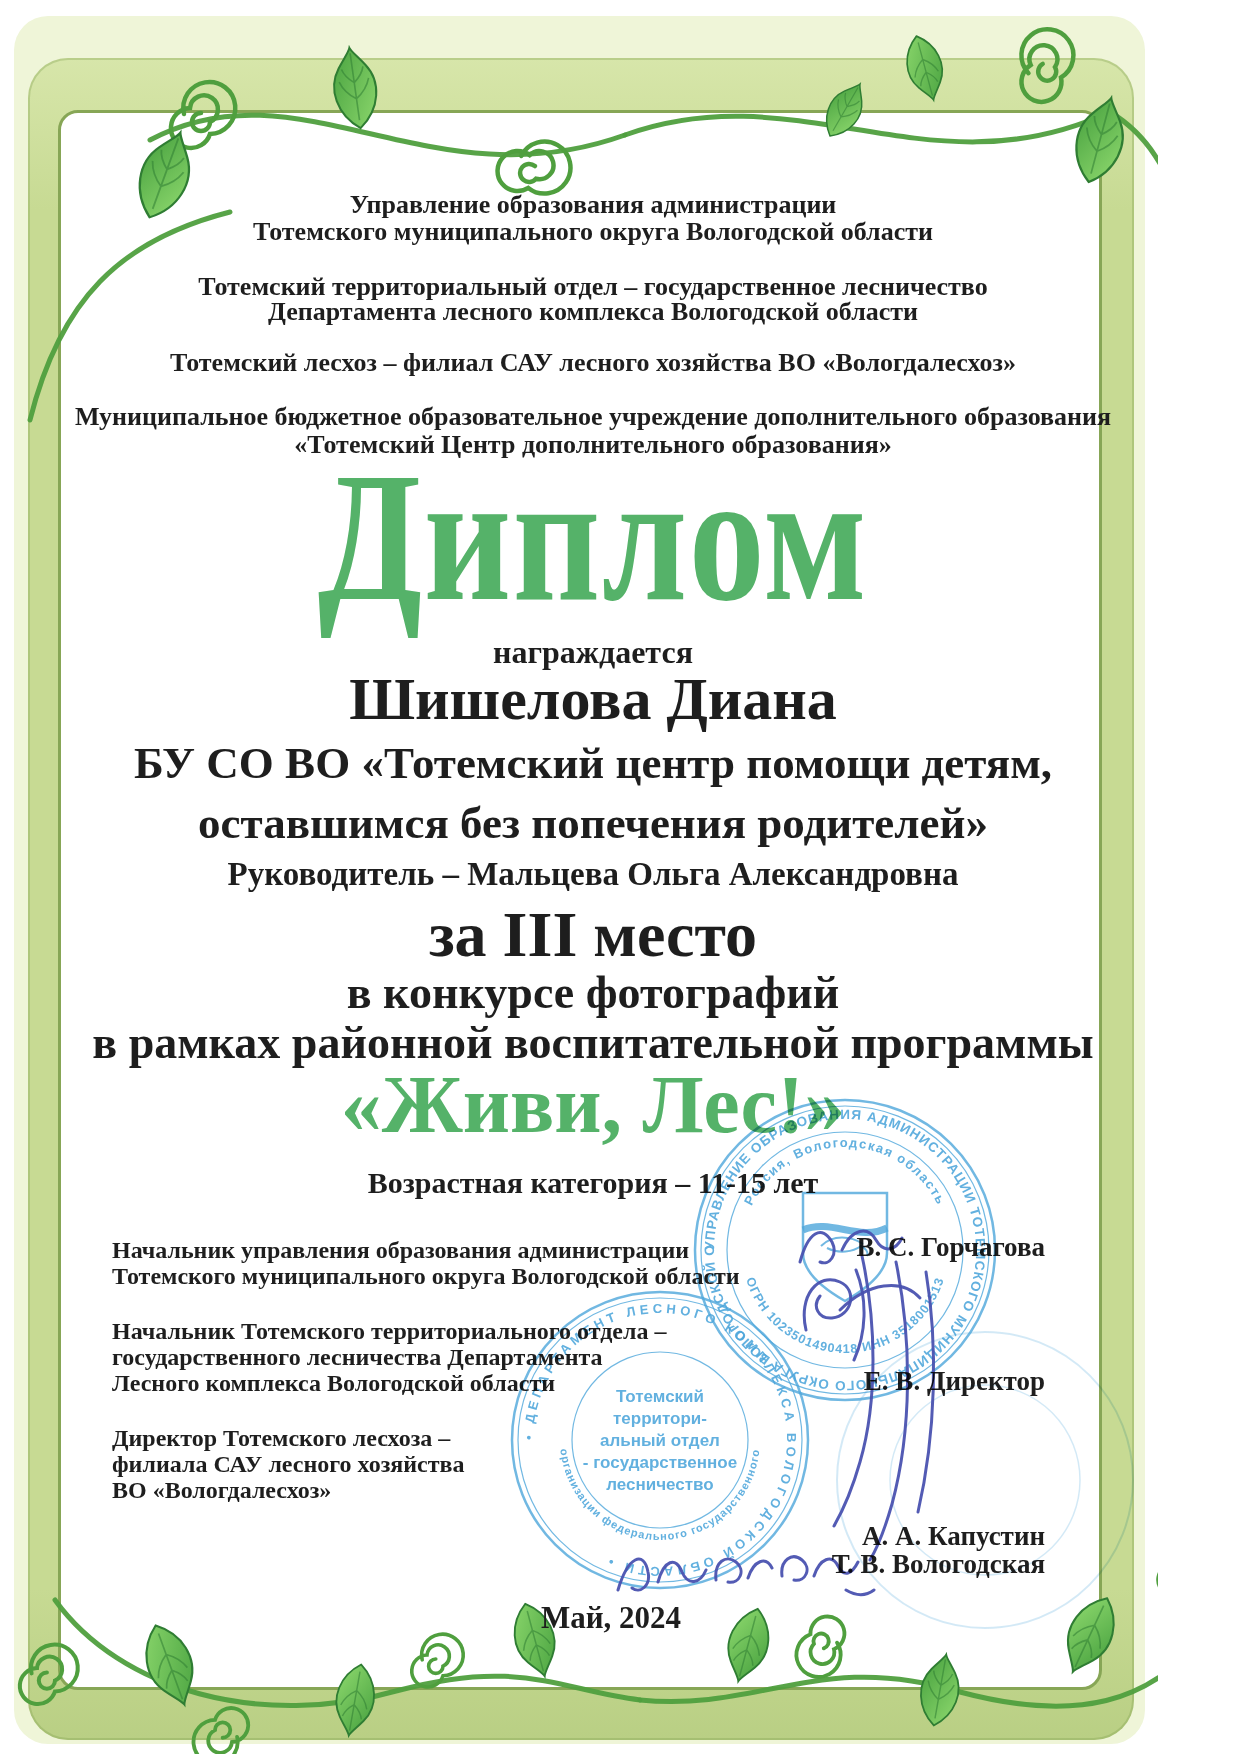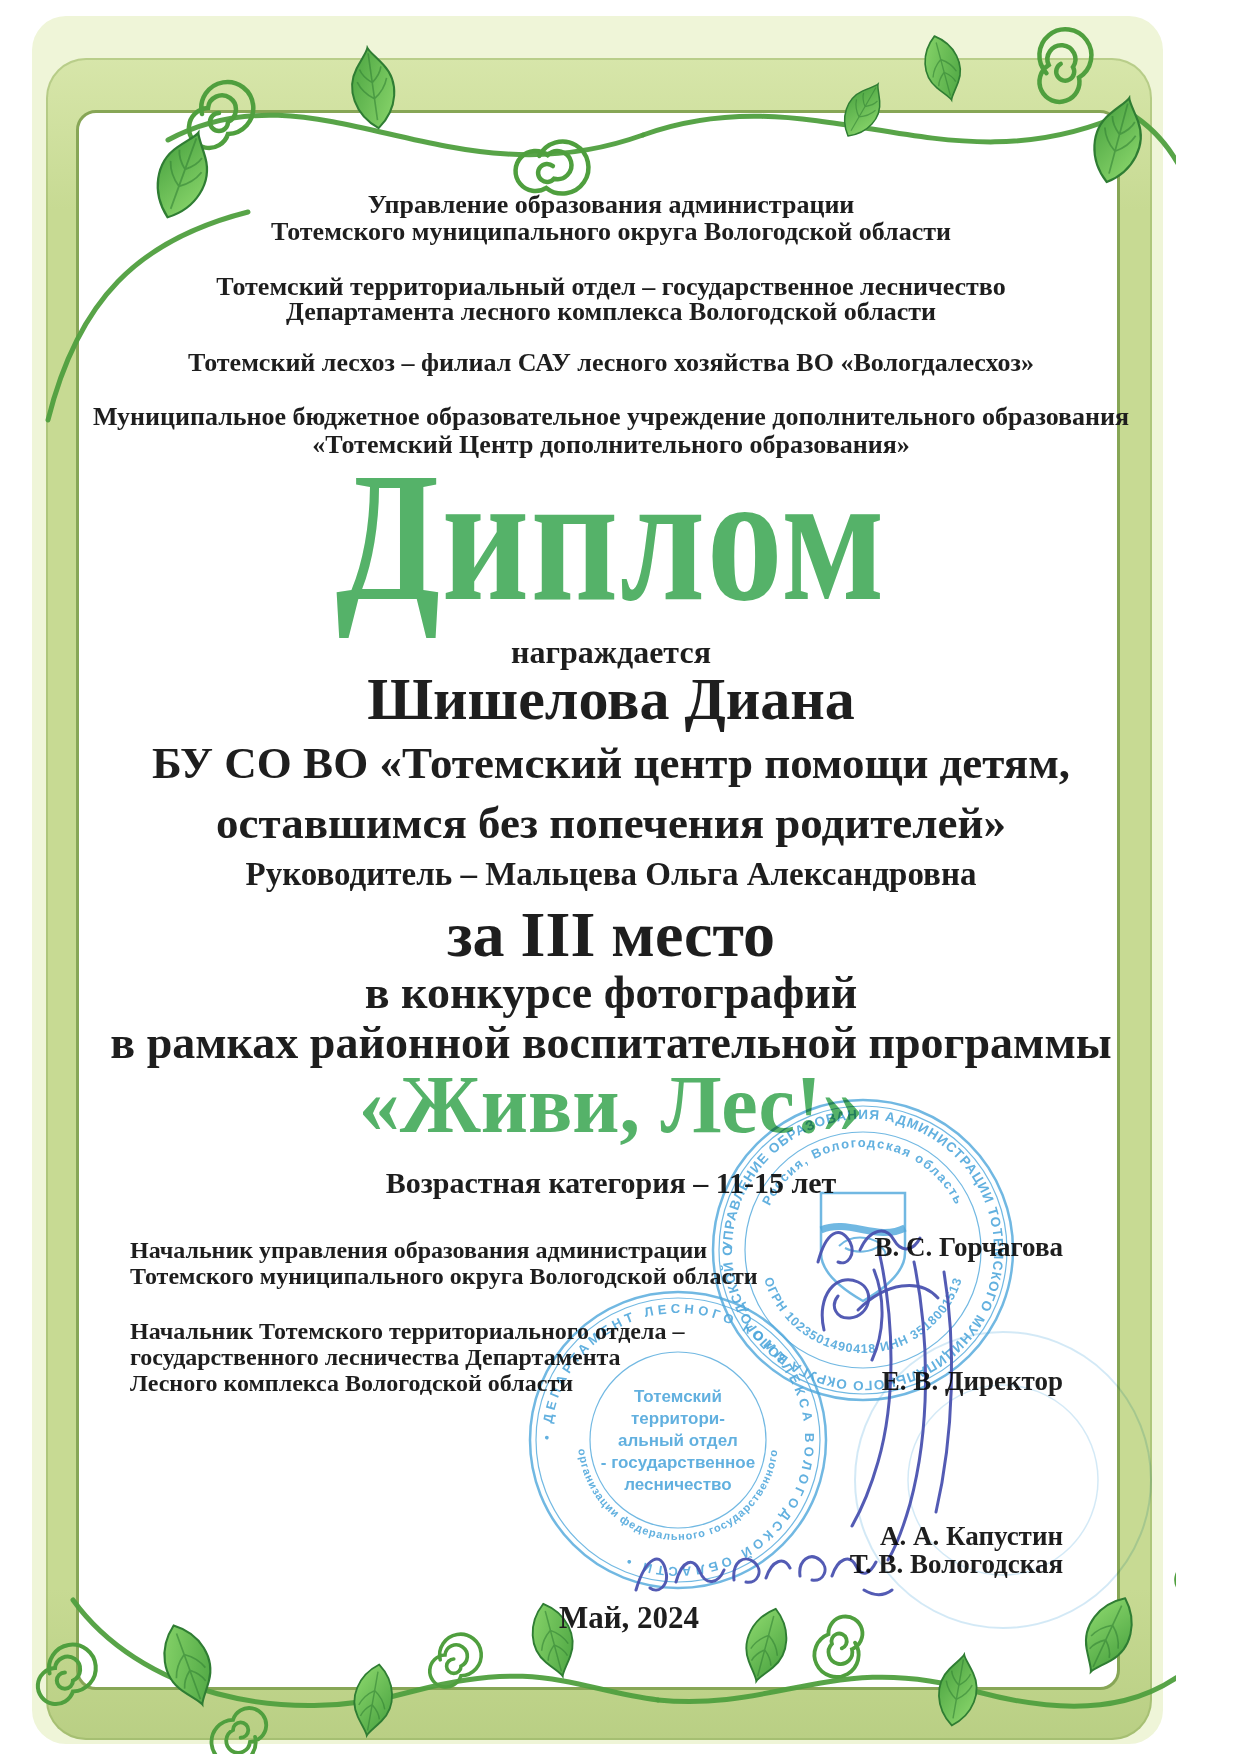--- a/index.html
+++ b/index.html
@@ -1,17 +1,17 @@
 <!DOCTYPE html>
 <html><head>
 <meta charset="utf-8">
 <style>
   html,body{margin:0;padding:0;background:#fff;}
   .page{position:relative;width:1158px;height:1754px;background:#ffffff;overflow:hidden;
-        font-family:"Liberation Serif","DejaVu Serif",serif;font-weight:bold;color:#1e1e1e;margin-left:18px;}
+        font-family:"Liberation Serif","DejaVu Serif",serif;font-weight:bold;color:#1e1e1e;}
   
   .bg-outer{position:absolute;left:14px;top:16px;right:13px;bottom:10px;background:#eff5d8;border-radius:34px;}
   .band{position:absolute;left:28px;top:58px;right:24px;bottom:14px;border-radius:40px;
         background:linear-gradient(180deg,#d7e6aa 0%,#c7da93 9%,#c7da93 91%,#b9cf84 100%);
         box-shadow:inset 0 0 0 2px rgba(130,160,80,.35);}
   .inner{position:absolute;left:58px;top:110px;right:56px;bottom:64px;background:#ffffff;
          border:3px solid #87a656;border-radius:20px;}
   svg.vines,svg.stamps{position:absolute;left:0;top:0;width:1241px;height:1754px;pointer-events:none;}
   svg.stamps{mix-blend-mode:multiply;}
   
@@ -132,20 +132,25 @@
   </div>
   <div class="sig-name" style="top:1232px">В. С. Горчагова</div>
 
   <div class="sig-label" style="top:1318px">
     <div>Начальник Тотемского территориального отдела –</div>
     <div>государственного лесничества Департамента</div>
     <div>Лесного комплекса Вологодской области</div>
   </div>
   <div class="sig-name" style="top:1366px">Е. В. Директор</div>
 
+  <div class="sig-label" style="top:1425px">
+    <div>Директор Тотемского лесхоза –</div>
+    <div>филиала САУ лесного хозяйства</div>
+    <div>ВО «Вологдалесхоз»</div>
+  </div>
   <div class="sig-name" style="top:1521px">А. А. Капустин</div>
 
   <div class="sig-name" style="top:1549px">Т. В. Вологодская</div>
 
   <svg class="stamps" viewBox="0 0 1241 1754">
     <defs>
       <path id="adm-outer-text" d="M714,1250 a131,131 0 1,1 262,0 a131,131 0 1,1 -262,0"></path>
       <path id="adm-inner-top" d="M742,1250 a103,103 0 1,1 206,0"></path>
       <path id="adm-inner-bot" d="M742,1250 a103,103 0 1,0 206,0"></path>
       <path id="for-outer-text" d="M533,1440 a127,127 0 1,1 254,0 a127,127 0 1,1 -254,0"></path>

